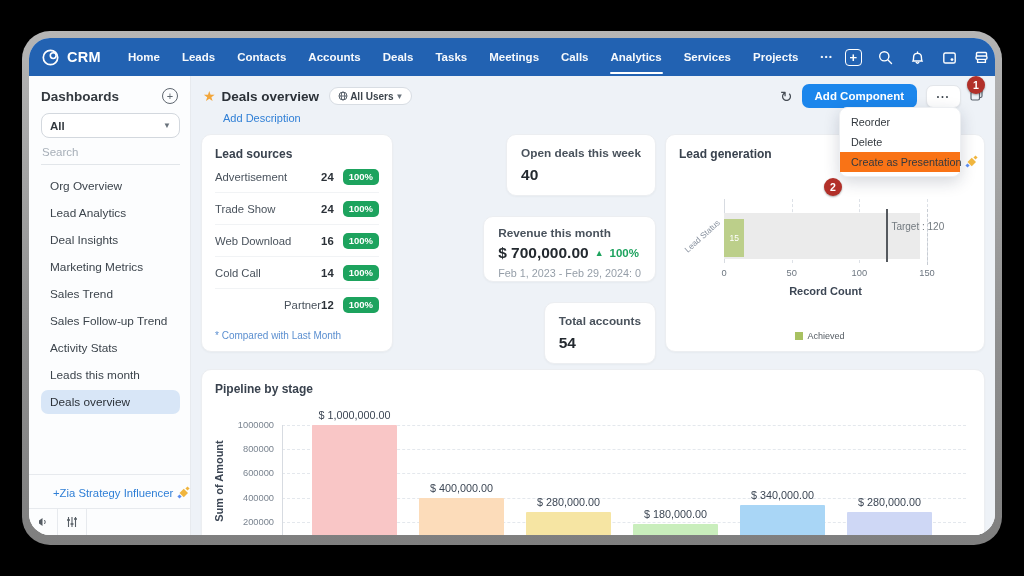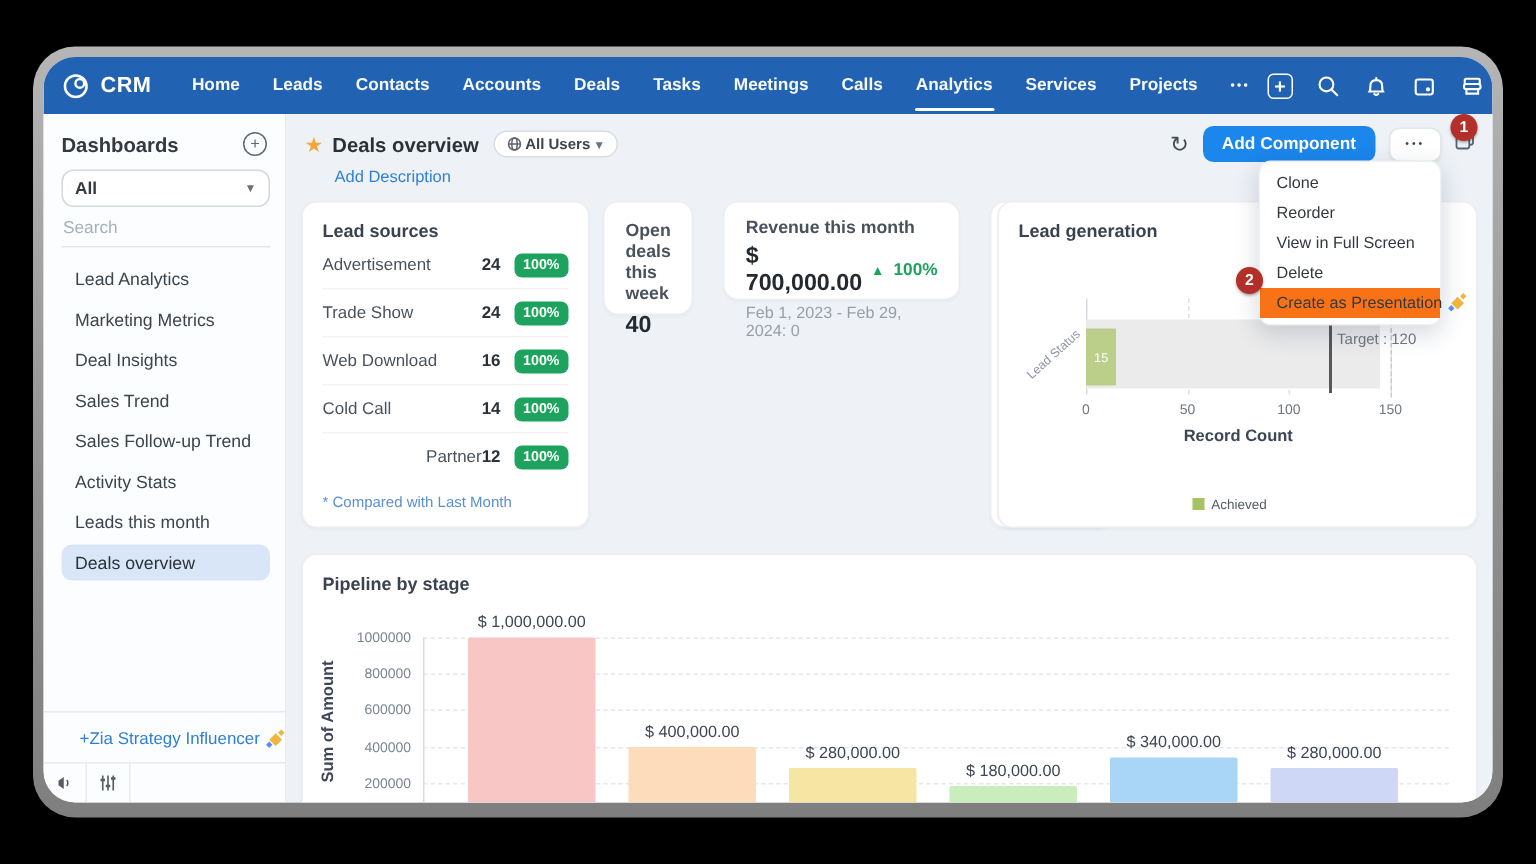--- a/index.html
+++ b/index.html
@@ -62,21 +62,21 @@
   .card-title { font-size:12px; font-weight:bold; color:#39424e; }
 
   .ls-card { width:192px; position:relative; padding:12px 13px; }
   .ls-row { display:flex; align-items:center; border-bottom:1px solid #f1f3f5; padding:7.5px 0; }
   .ls-row:last-of-type { border-bottom:none;text-align:right; }
   .ls-label { flex:1; font-size:11.3px; color:#49525c; }
   .ls-count { font-size:11.3px; font-weight:bold; color:#2b3138; margin-right:9px; }
   .ls-badge { background:#1da35e; color:#fff; font-size:9.5px; font-weight:bold; border-radius:5px; padding:2.5px 6px; }
   .ls-foot { position:absolute; left:13px; bottom:10px; font-size:10px; color:#5b8fd0; }
 
-  .mid-col { width:254px; display:flex; flex-direction:row; gap:20px; }
+  .mid-col { width:254px; display:flex; flex-direction:column; gap:20px;align-items:flex-end; }
   .kpi-card { padding:11px 14px; }
   .kpi-title { font-size:11.8px; color:#49525c; font-weight:600; }
   .kpi-value { font-size:15.5px; font-weight:bold; color:#23292f; margin-top:6px; }
   .rev-line { display:flex; align-items:center; gap:6px; margin-top:4px; }
   .rev-value { font-size:15.5px; font-weight:bold; color:#23292f; }
   .rev-up { color:#1da35e; font-size:9px; }
   .rev-change { color:#1da35e; font-size:11.5px; font-weight:bold; }
   .rev-period { font-size:10.8px; color:#959ea8; margin-top:5px; }
 
   .lg-card { flex:1; position:relative; padding:12px 13px; }
@@ -187,23 +187,24 @@
           <div class="sb-head">
             <span class="sb-title">Dashboards</span>
             <button class="sb-add">+</button>
           </div>
           <div class="sb-select">
             <span>All</span>
             <span class="chev">▼</span>
           </div>
           <input class="sb-search" placeholder="Search" style="">
           <ul class="sb-list" id="sb-list">
+              <li class="sb-item">Org Overview</li>
               <li class="sb-item">Lead Analytics</li>
+              <li class="sb-item">Deal Insights</li>
               <li class="sb-item">Marketing Metrics</li>
-              <li class="sb-item">Deal Insights</li>
               <li class="sb-item">Sales Trend</li>
               <li class="sb-item">Sales Follow-up Trend</li>
               <li class="sb-item">Activity Stats</li>
               <li class="sb-item">Leads this month</li>
               <li class="sb-item active">Deals overview</li>
             </ul>
           <div class="sb-bottom">
             <div class="zia-row">
               <span class="zia-link">
                 <span>+Zia Strategy Influencer</span>
@@ -371,27 +372,21 @@
                 <div class="pp-bar" style="left: 645px; top: 142.05px; width: 85px; height: 77.95px; background: rgb(206, 215, 245);"></div>
                 <div class="pp-lbl" style="left: 687.5px; top: 126.05px;">$ 280,000.00</div>
                 <div class="pp-ylabel">Sum of Amount</div>
               </div>
           </div>
         </main>
       </div>
 
       <div class="ctx-menu" id="ctx-menu">
           <div class="menu-item">
-            <span>Clone</span>
-          </div>
-          <div class="menu-item">
             <span>Reorder</span>
-          </div>
-          <div class="menu-item">
-            <span>View in Full Screen</span>
           </div>
           <div class="menu-item">
             <span>Delete</span>
           </div>
           <div class="menu-item hl">
             <span>Create as Presentation</span>
             <span class="sparkles">
               <i class="sp1"></i>
               <i class="sp2"></i>
               <i class="sp3"></i>

